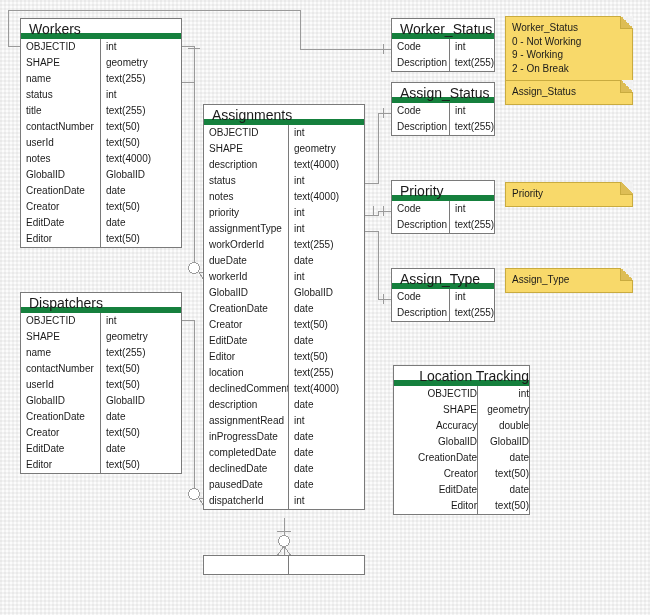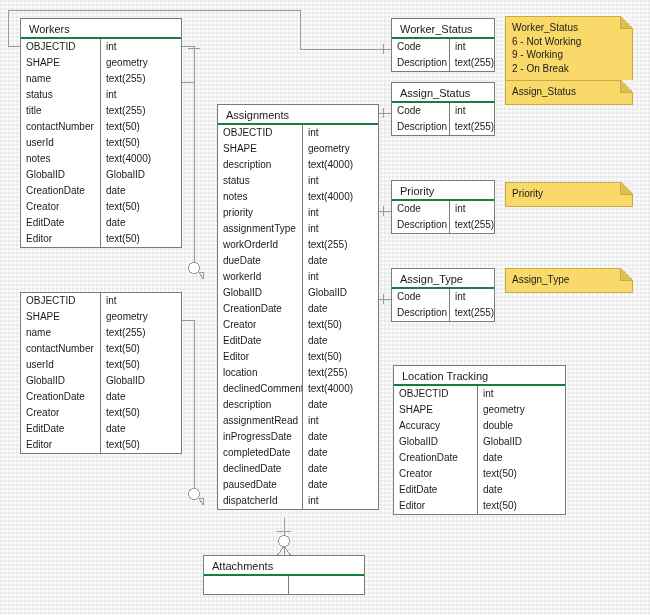--- a/index.html
+++ b/index.html
@@ -37,22 +37,22 @@
     background: #ffffff;
     border: 1px solid #7a7a7a;
     box-sizing: border-box;
     font-size: 10px;
     color: #1a1a1a;
   }
   .entity .title {
     height: 20px;
     line-height: 20px;
     padding-left: 8px;
-    border-bottom: 2px solid #15803d;
-    font-size: 11px;
+    border-bottom: 6px solid #15803d;
+    font-size: 14px;
     color: #1a1a1a;
     box-sizing: border-box;
     background: #ffffff;
   }
   .entity .rows {
     display: block;
   }
   .entity .row {
     display: flex;
     height: 16px;
@@ -75,31 +75,31 @@
   }
   .entity.empty-body .row.blank {
     height: 18px;
   }
 
   
   #ent-workers      { left: 20px;  top: 18px;  width: 162px; }
   #ent-workers .fname { width: 80px; }
   #ent-dispatchers  { left: 20px;  top: 292px; width: 162px; }
   #ent-dispatchers .fname { width: 80px; }
-  #ent-assignments  { left: 203px; top: 104px; width: 162px; margin-left: 14px; }
+  #ent-assignments  { left: 203px; top: 104px; width: 162px; }
   #ent-assignments .fname { width: 85px; }
   #ent-worker-status{ left: 391px; top: 18px;  width: 104px; }
   #ent-worker-status .fname { width: 58px; }
   #ent-assign-status{ left: 391px; top: 82px;  width: 104px; }
   #ent-assign-status .fname { width: 58px; }
   #ent-priority     { left: 391px; top: 180px; width: 104px; }
   #ent-priority .fname { width: 58px; }
   #ent-assign-type  { left: 391px; top: 268px; width: 104px; }
   #ent-assign-type .fname { width: 58px; }
-  #ent-location     { left: 393px; top: 365px; width: 173px; }
+  #ent-location     { left: 393px; top: 365px; width: 137px; text-align: right; }
   #ent-location .fname { width: 84px; }
   #ent-attachments  { left: 203px; top: 555px; width: 162px; }
   #ent-attachments .fname { width: 85px; }
 
   
   .note {
     position: absolute;
     background: #f8d96a;
     border: 1px solid #c9ab3f;
     box-sizing: border-box;
@@ -220,20 +220,21 @@
           <div class="ftype">date</div>
         </div>
         <div class="row">
           <div class="fname">Editor</div>
           <div class="ftype">text(50)</div>
         </div>
       </div>
   </div>
 
   <div class="entity" id="ent-dispatchers">
+    <div class="title">Dispatchers</div>
     <div class="rows">
         <div class="row">
           <div class="fname">OBJECTID</div>
           <div class="ftype">int</div>
         </div>
         <div class="row">
           <div class="fname">SHAPE</div>
           <div class="ftype">geometry</div>
         </div>
         <div class="row">
@@ -461,34 +462,33 @@
           <div class="ftype">date</div>
         </div>
         <div class="row">
           <div class="fname">Editor</div>
           <div class="ftype">text(50)</div>
         </div>
       </div>
   </div>
 
   <div class="entity empty-body" id="ent-attachments">
-    <div class="title">Attachments</div>
     <div class="rows">
         <div class="row blank">
           <div class="fname"></div>
           <div class="ftype"></div>
         </div>
       </div>
   </div>
 
   <div class="note" id="note-worker-status">
     <span class="fold"></span>
     <div class="nline">Worker_Status</div>
     <div>
-        <div class="nline">6 - Not Working</div>
+        <div class="nline">0 - Not Working</div>
         <div class="nline">9 - Working</div>
         <div class="nline">2 - On Break</div>
       </div>
   </div>
 
   <div class="note" id="note-assign-status">
     <span class="fold"></span>
     <div class="nline">Assign_Status</div>
   </div>
 

